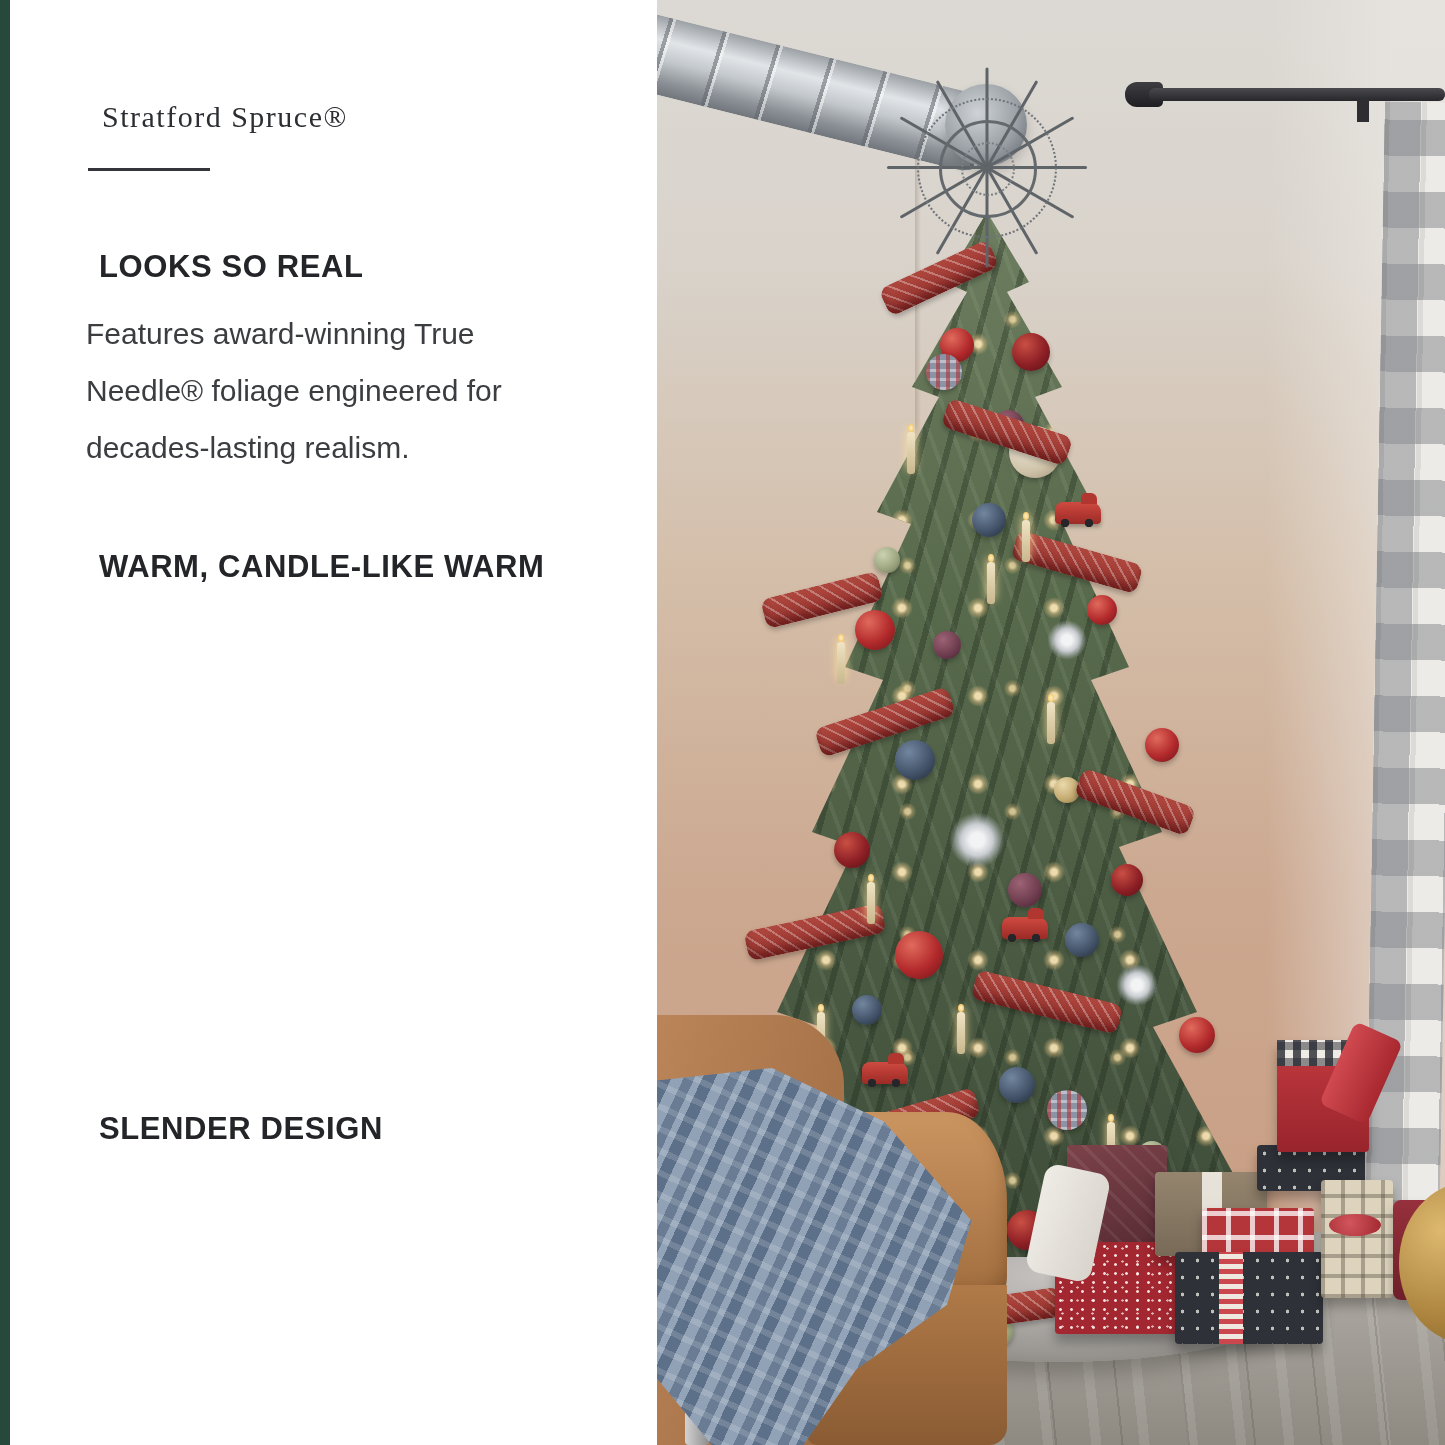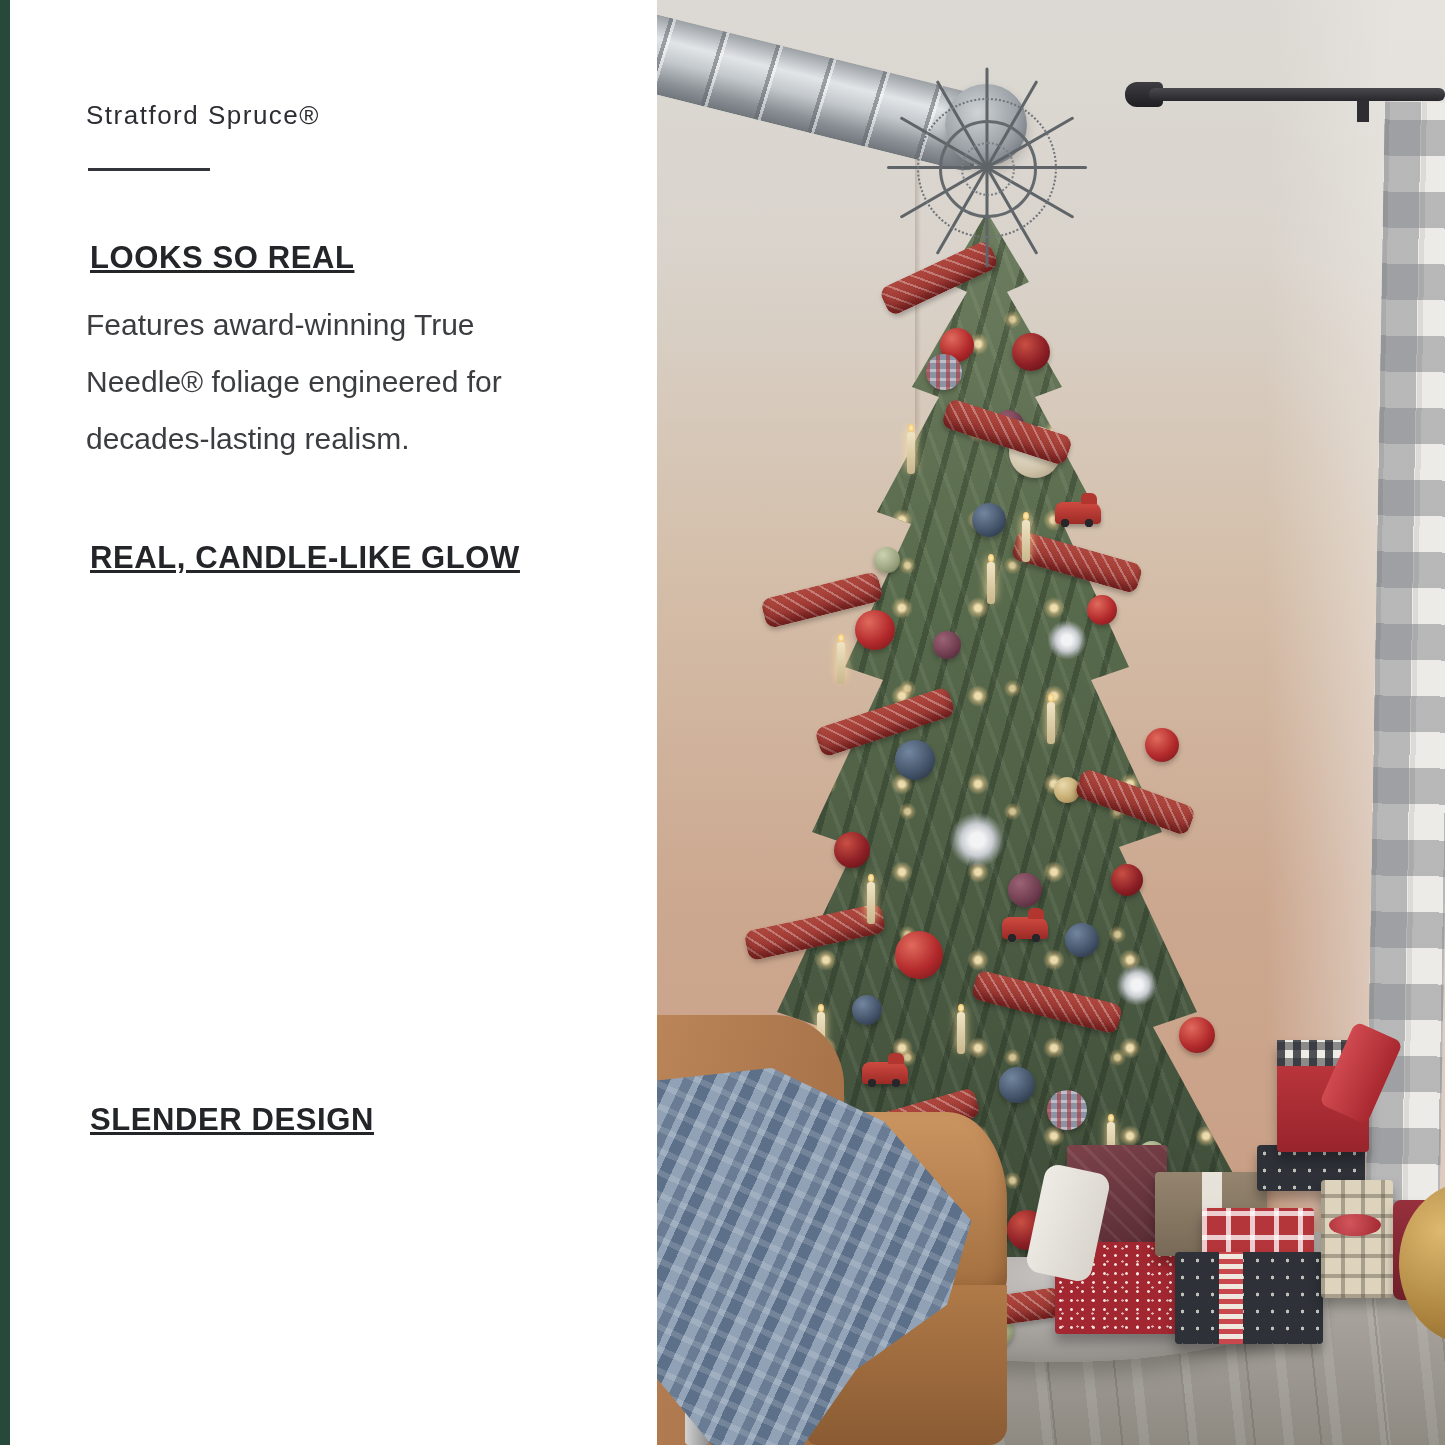--- a/index.html
+++ b/index.html
@@ -2,25 +2,25 @@
 <html><head>
 <meta charset="utf-8">
 <style>
   html,body{margin:0;padding:0;background:#ffffff;}
   .canvas{position:relative;width:1445px;height:1445px;background:#ffffff;overflow:hidden;
           font-family:"Liberation Sans","DejaVu Sans",sans-serif;}
   .accent-bar{position:absolute;left:0;top:0;width:10px;height:1445px;background:#27493b;}
 
   
   .copy{position:absolute;left:86px;top:0;width:545px;height:1445px;}
-  .brand{position:absolute;left:0;top:100px;font-family:Liberation Sans, sans-serif;
-         font-size:26px;letter-spacing:1.5px;color:#2c2e33;white-space:nowrap;}
+  .brand{position:absolute;left:16px;top:100px;font-family:Liberation Serif, serif;
+         font-size:30px;letter-spacing:1.5px;color:#2c2e33;white-space:nowrap;}
   .brand-rule{position:absolute;left:2px;top:168px;width:122px;height:3px;background:#33353a;}
   .feat{position:absolute;left:0;width:545px;}
-  .feat h2{margin:4px;font-size:31px;font-weight:700;color:#232528;letter-spacing:.6px;white-space:nowrap;text-decoration:underline;}
+  .feat h2{margin:13px;font-size:31px;font-weight:700;color:#232528;letter-spacing:.6px;white-space:nowrap;}
   .feat p{margin:20px 0 0 0;font-size:30px;line-height:57px;color:#3b3d40;white-space:pre-line;}
   .f0{top:236px;} .f1{top:536px;} .f2{top:838px;} .f3{top:1098px;}
 
   
   .photo{position:absolute;left:657px;top:0;width:788px;height:1445px;overflow:hidden;background:#d8d4cd;}
   .photo *{position:absolute;}
   .wall{left:0;top:0;width:788px;height:1445px;z-index:1;
     background:linear-gradient(180deg,#dcd9d4 0%,#d9d3cb 18%,#d4bea9 40%,#cca890 62%,#c9a086 82%,#c49c82 100%);}
   .wall-light{left:610px;top:0;width:178px;height:1240px;z-index:1;
     background:linear-gradient(90deg,rgba(236,233,229,0) 0%,rgba(236,233,229,.6) 70%);}
@@ -169,21 +169,21 @@
     <div class="brand">Stratford Spruce®</div>
     <div class="brand-rule"></div>
 
     <section class="feat f0">
       <h2>LOOKS SO REAL</h2>
       <p>Features award-winning True
 Needle® foliage engineered for
 decades-lasting realism.</p>
     </section>
     <section class="feat f1">
-      <h2>REAL, CANDLE-LIKE GLOW</h2>
+      <h2>WARM, CANDLE-LIKE WARM</h2>
     </section>
     <section class="feat f3">
       <h2>SLENDER DESIGN</h2>
     </section>
   </div>
 
   <div class="photo">
     <div class="wall"></div>
     <div class="wall-light"></div>
     <div class="corner-line"></div>

